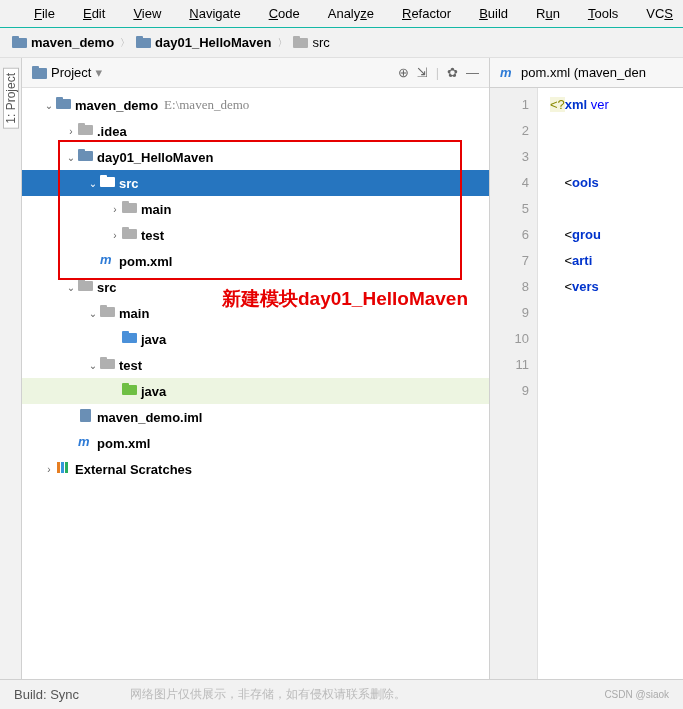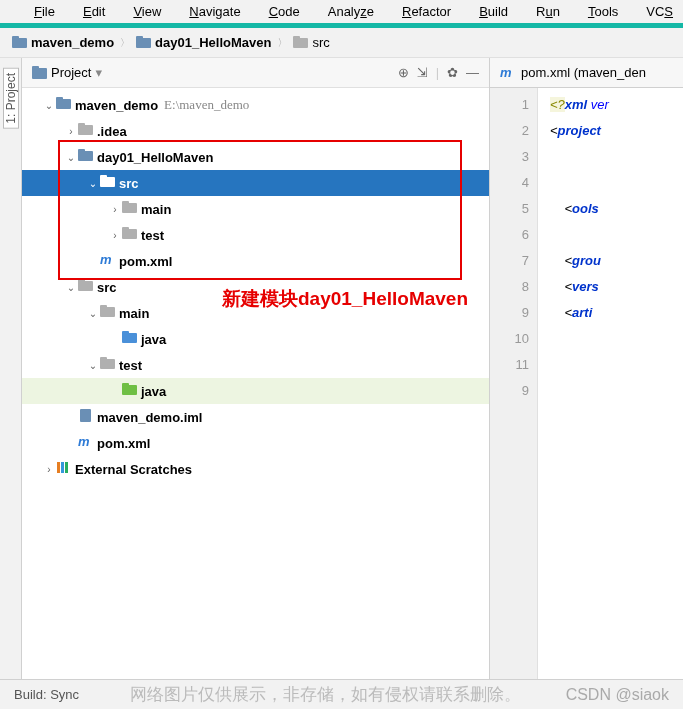--- a/index.html
+++ b/index.html
@@ -1,18 +1,18 @@
 <!DOCTYPE html>
 <html><head>
 <meta charset="utf-8">
 <style>
 * { margin: 0; padding: 0; box-sizing: border-box; font-family: "Segoe UI", Arial, sans-serif; font-size: 13px; }
 body { background: #f2f2f2; width: 683px; height: 709px; overflow: hidden; position: relative; }
 
-.menubar { height: 28px; background: #f2f2f2; display: flex; align-items: center; padding: 0 6px; gap: 16px; border-bottom: 5px solid #14b8a6; }
+.menubar { height: 28px; background: #f2f2f2; display: flex; align-items: center; padding: 0 6px; gap: 16px; border-bottom: 1px solid #14b8a6; }
 .app-icon { width: 18px; height: 18px; background: linear-gradient(135deg, #c539b4, #7c3aed); border-radius: 3px; margin-right: 6px; }
 .menu-item { padding: 2px 6px; cursor: pointer; color: #000; }
 .menu-item u { text-decoration: underline; }
 
 .breadcrumb { height: 30px; background: #f2f2f2; display: flex; align-items: center; padding: 0 12px; gap: 6px; border-bottom: 1px solid #e0e0e0; }
 .bc-item { display: flex; align-items: center; gap: 4px; color: #000; }
 .bc-sep { color: #999; font-size: 10px; }
 
 .main { display: flex; height: calc(100% - 58px - 30px); }
 
@@ -37,28 +37,28 @@
 .bold { font-weight: bold; }
 
 .red-box { position: absolute; border: 2px solid #e60000; left: 36px; top: 52px; width: 404px; height: 140px; pointer-events: none; }
 .red-text { position: absolute; color: #e60000; font-weight: bold; font-size: 19px; left: 200px; top: 198px; }
 
 .editor { flex: 1; background: #fff; display: flex; flex-direction: column; overflow: hidden; }
 .editor-tab { height: 30px; display: flex; align-items: center; padding: 0 10px; border-bottom: 1px solid #d0d0d0; background: #f7f7f7; gap: 6px; }
 .code-area { flex: 1; display: flex; overflow: hidden; font-family: "Consolas", monospace; font-size: 14px; }
 .gutter { width: 48px; background: #f0f0f0; color: #999; text-align: right; padding: 4px 8px 0 0; border-right: 1px solid #e0e0e0; }
 .gutter div { height: 26px; line-height: 26px; }
-.code { flex: 1; padding: 4px 0 0 12px; overflow: hidden; font-style: italic; }
+.code { flex: 1; padding: 4px 0 0 12px; overflow: hidden; }
 .code div { height: 26px; line-height: 26px; white-space: pre; }
 .cm-tag { color: #0033cc; font-weight: bold; }
 .cm-decl { color: #888800; background: #f5f5dc; }
 .cm-attr { color: #0000ff; }
 
 .statusbar { position: absolute; bottom: 0; left: 0; right: 0; height: 30px; background: #f2f2f2; border-top: 1px solid #d0d0d0; display: flex; align-items: center; padding: 0 14px; color: #555; font-size: 12px; justify-content: space-between; }
-.watermark { color: #bbb; font-size: 17px; }
+.watermark { color: #bbb; font-size: 12px; }
 
 svg.ico-folder { width: 15px; height: 13px; }
 svg.ico-pom { width: 15px; height: 15px; }
 </style>
 </head>
 <body>
 
 <div class="menubar">
   <div class="app-icon"></div>
   <span class="menu-item"><u>F</u>ile</span>
@@ -282,32 +282,31 @@
           <div>6</div>
           <div>7</div>
           <div>8</div>
           <div>9</div>
           <div>10</div>
           <div>11</div>
           <div>9</div>
         </div>
       <div class="code" id="code">
           <div><span class="cm-decl">&lt;?</span><span class="cm-tag">xml</span> <span class="cm-attr">ver</span></div>
-          <div>&lt;<span class="cm-tag">project</span> </div>
           <div></div>
           <div></div>
           <div>    &lt;<span class="cm-tag">ools</span></div>
           <div></div>
           <div>    &lt;<span class="cm-tag">grou</span></div>
+          <div>    &lt;<span class="cm-tag">arti</span></div>
           <div>    &lt;<span class="cm-tag">vers</span></div>
-          <div>    &lt;<span class="cm-tag">arti</span></div>
           <div></div>
           <div></div>
         </div>
     </div>
   </div>
 </div>
 
 <div class="statusbar">
   <span>Build:   Sync</span>
   <span class="watermark" style="position:absolute;left:130px">网络图片仅供展示，非存储，如有侵权请联系删除。</span>
-  <span style="font-size:16px;color:#aaa">CSDN @siaok</span>
+  <span style="font-size:10px;color:#aaa">CSDN @siaok</span>
 </div>
 
 </body></html>

